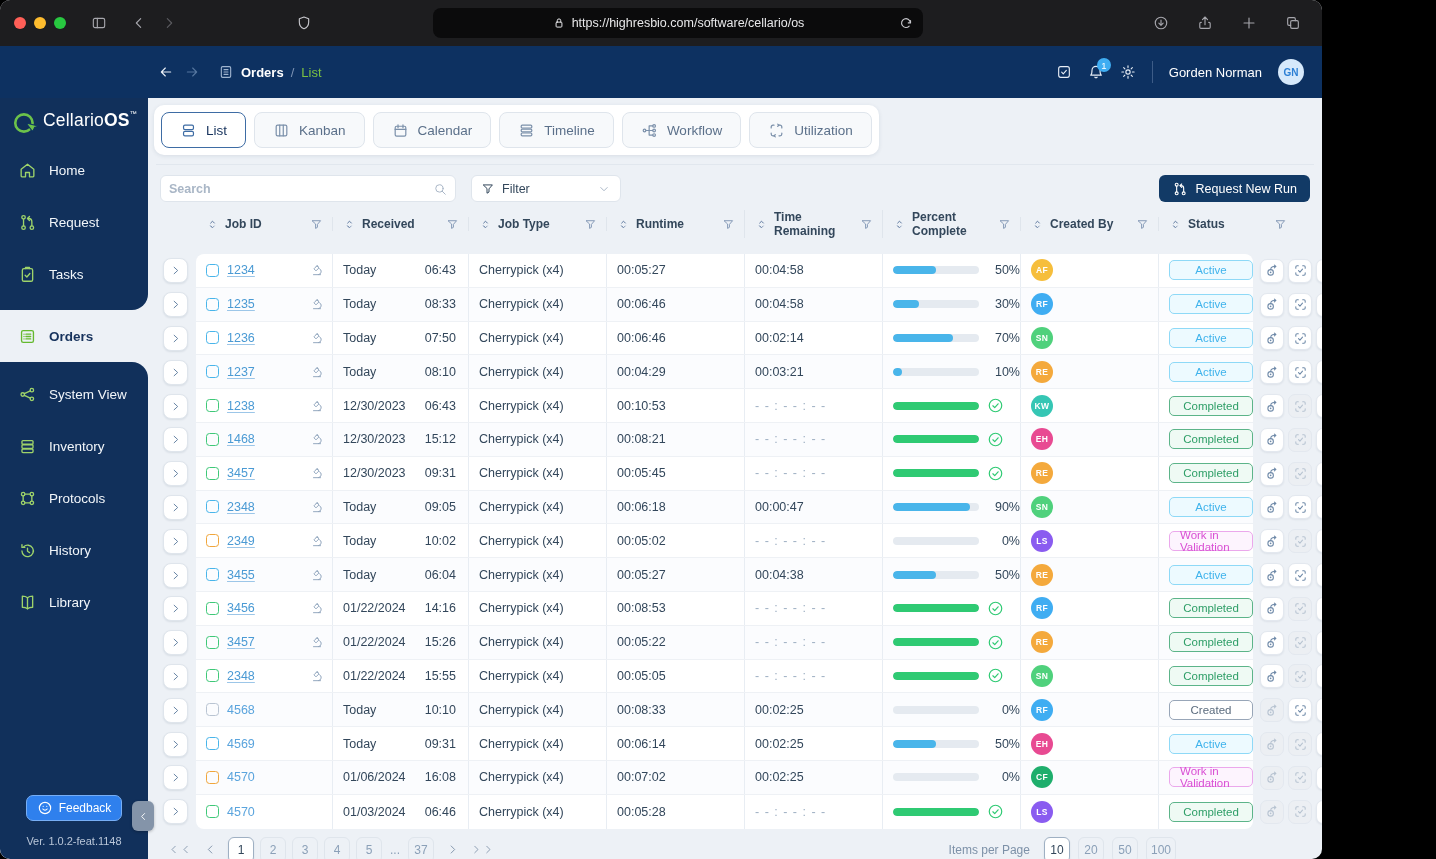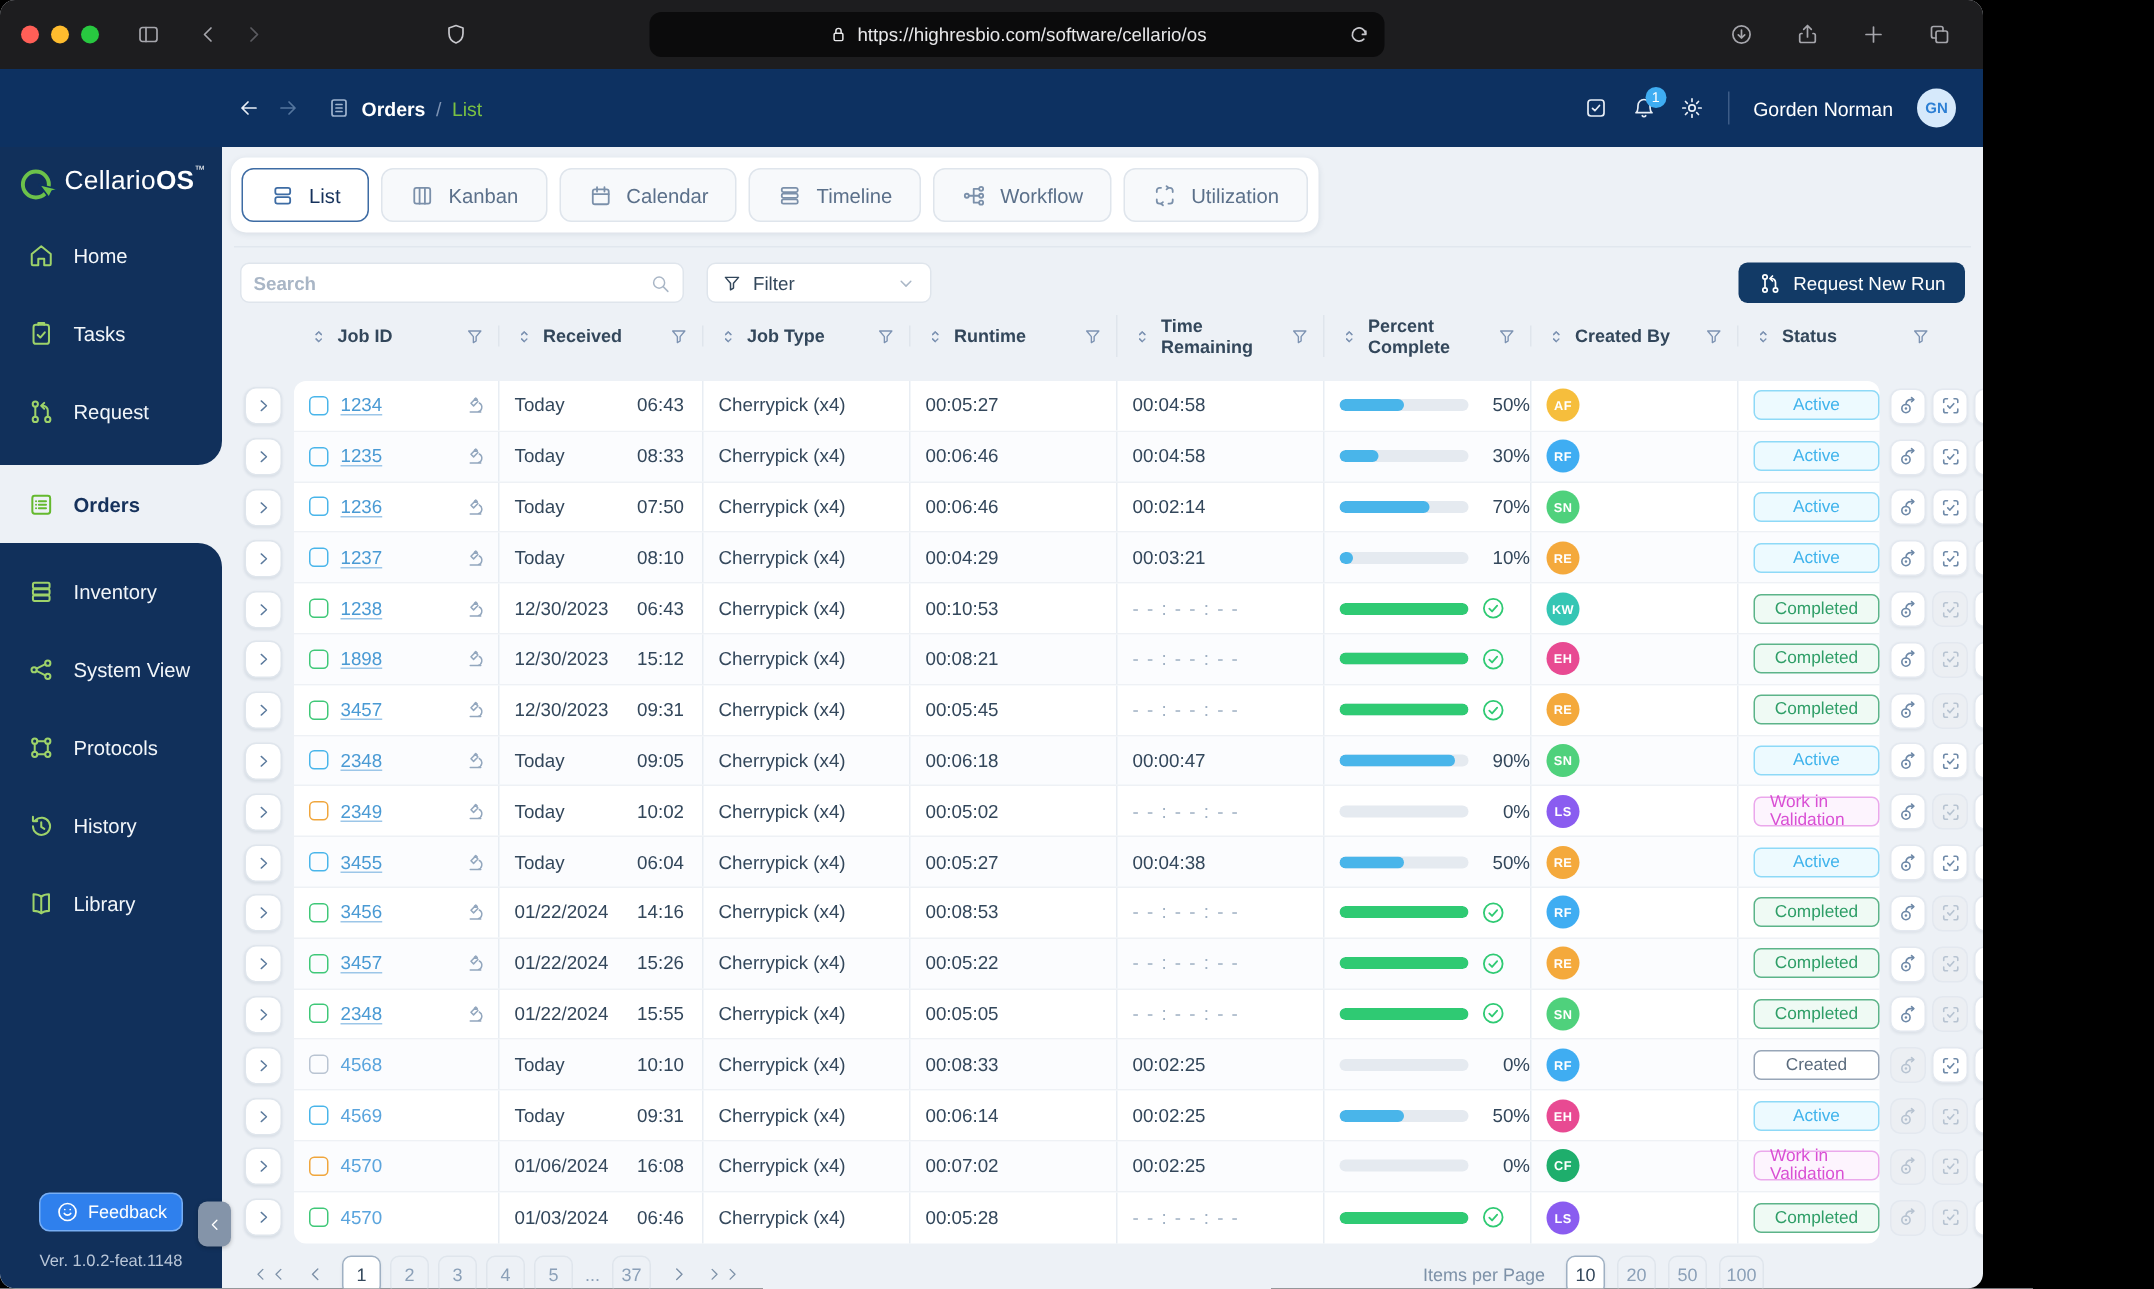--- a/index.html
+++ b/index.html
@@ -293,74 +293,74 @@
               <span class="sic">
                 <svg width="19" height="19" viewBox="0 0 24 24" fill="none" stroke="currentColor" stroke-width="1.7" stroke-linecap="round" stroke-linejoin="round">
                   <path d="M4 10.5 12 4l8 6.5V19a1 1 0 0 1-1 1h-4.5v-5.5h-5V20H5a1 1 0 0 1-1-1z"></path>
                 </svg>
               </span>
               <span>Home</span>
             </div>
             <div class="side-item">
               <span class="sic">
                 <svg width="19" height="19" viewBox="0 0 24 24" fill="none" stroke="currentColor" stroke-width="1.7" stroke-linecap="round" stroke-linejoin="round">
-                  <rect x="5.5" y="4.5" width="13" height="16" rx="2"></rect>
-                  <path d="M9.5 4.5V3h5v1.5"></path>
-                  <path d="M9 13l2.2 2.2 3.8-4.4"></path>
-                </svg>
-              </span>
-              <span>Tasks</span>
-            </div>
-            <div class="side-item">
-              <span class="sic">
-                <svg width="19" height="19" viewBox="0 0 24 24" fill="none" stroke="currentColor" stroke-width="1.7" stroke-linecap="round" stroke-linejoin="round">
                   <circle cx="7" cy="5.5" r="2.2"></circle>
                   <circle cx="7" cy="18.5" r="2.2"></circle>
                   <circle cx="17.5" cy="18.5" r="2.2"></circle>
                   <path d="M7 7.7v8.6M17.5 16.3V11a4 4 0 0 0-4-4h-1.2"></path>
                   <path d="M14.5 4.5 12 7l2.5 2.5"></path>
                 </svg>
               </span>
               <span>Request</span>
+            </div>
+            <div class="side-item">
+              <span class="sic">
+                <svg width="19" height="19" viewBox="0 0 24 24" fill="none" stroke="currentColor" stroke-width="1.7" stroke-linecap="round" stroke-linejoin="round">
+                  <rect x="5.5" y="4.5" width="13" height="16" rx="2"></rect>
+                  <path d="M9.5 4.5V3h5v1.5"></path>
+                  <path d="M9 13l2.2 2.2 3.8-4.4"></path>
+                </svg>
+              </span>
+              <span>Tasks</span>
             </div>
           </div>
       </div>
       <div id="side-active">
           <div class="side-item active">
             <span class="sic">
               <svg width="19" height="19" viewBox="0 0 24 24" fill="none" stroke="currentColor" stroke-width="1.7" stroke-linecap="round" stroke-linejoin="round">
                 <rect x="4.5" y="4.5" width="15" height="15" rx="2"></rect>
                 <path d="M10 9h6M10 12h6M10 15h6M7.6 9h.01M7.6 12h.01M7.6 15h.01"></path>
               </svg>
             </span>
             <span>Orders</span>
           </div>
         </div>
       <div class="side-panel bottom">
         <div id="side-bottom">
             <div class="side-item">
               <span class="sic">
                 <svg width="19" height="19" viewBox="0 0 24 24" fill="none" stroke="currentColor" stroke-width="1.7" stroke-linecap="round" stroke-linejoin="round">
-                  <rect x="5" y="4.5" width="14" height="4.6" rx="1.3"></rect>
-                  <rect x="5" y="9.8" width="14" height="4.6" rx="1.3"></rect>
-                  <rect x="5" y="15.1" width="14" height="4.6" rx="1.3"></rect>
-                </svg>
-              </span>
-              <span>Inventory</span>
-            </div>
-            <div class="side-item">
-              <span class="sic">
-                <svg width="19" height="19" viewBox="0 0 24 24" fill="none" stroke="currentColor" stroke-width="1.7" stroke-linecap="round" stroke-linejoin="round">
                   <circle cx="6" cy="12" r="2.2"></circle>
                   <circle cx="17.5" cy="6.5" r="2.2"></circle>
                   <circle cx="17.5" cy="17.5" r="2.2"></circle>
                   <path d="M8 11l7.5-3.7M8 13l7.5 3.7"></path>
                 </svg>
               </span>
               <span>System View</span>
+            </div>
+            <div class="side-item">
+              <span class="sic">
+                <svg width="19" height="19" viewBox="0 0 24 24" fill="none" stroke="currentColor" stroke-width="1.7" stroke-linecap="round" stroke-linejoin="round">
+                  <rect x="5" y="4.5" width="14" height="4.6" rx="1.3"></rect>
+                  <rect x="5" y="9.8" width="14" height="4.6" rx="1.3"></rect>
+                  <rect x="5" y="15.1" width="14" height="4.6" rx="1.3"></rect>
+                </svg>
+              </span>
+              <span>Inventory</span>
             </div>
             <div class="side-item">
               <span class="sic">
                 <svg width="19" height="19" viewBox="0 0 24 24" fill="none" stroke="currentColor" stroke-width="1.7" stroke-linecap="round" stroke-linejoin="round">
                   <circle cx="6.5" cy="6.5" r="2.2"></circle>
                   <circle cx="17.5" cy="6.5" r="2.2"></circle>
                   <circle cx="6.5" cy="17.5" r="2.2"></circle>
                   <circle cx="17.5" cy="17.5" r="2.2"></circle>
                   <path d="M8.7 6.5h6.6M6.5 8.7v6.6M17.5 8.7v6.6M8.7 17.5h6.6"></path>
                 </svg>
@@ -1040,21 +1040,21 @@
             <div class="expand-cell">
               <button class="expand-btn">
                 <svg width="13" height="13" viewBox="0 0 24 24" fill="none" stroke="currentColor" stroke-width="1.7" stroke-linecap="round" stroke-linejoin="round">
                   <path d="M9.5 6 16 12l-6.5 6"></path>
                 </svg>
               </button>
             </div>
             <div class="row-main">
               <div class="cell" style="width:136px">
                 <span class="cbox" style="border-color:#3FC878"></span>
-                <span class="jid">1898</span>
+                <span class="jid">1468</span>
                 <span class="micro">
                   <svg width="14" height="14" viewBox="0 0 24 24" fill="none" stroke="currentColor" stroke-width="1.7" stroke-linecap="round" stroke-linejoin="round">
                     <path d="M6 20h12M14.5 20a5.5 5.5 0 0 0 1.8-10.3"></path>
                     <path d="M9.8 13 6.8 10l5-5 3 3z"></path>
                     <path d="M10.8 5.5 12.3 4l1.7 1.7"></path>
                   </svg>
                 </span>
               </div>
               <div class="cell" style="width:136px">
                 <span class="dt-date">12/30/2023</span>

